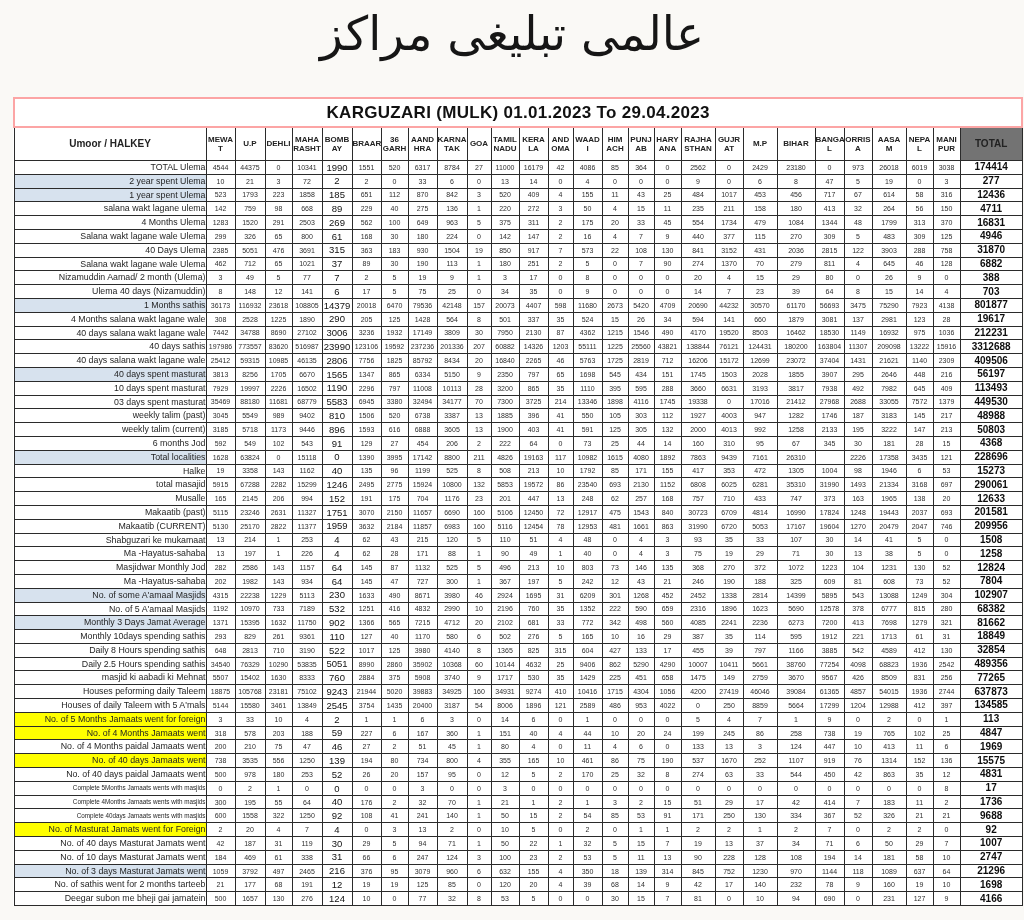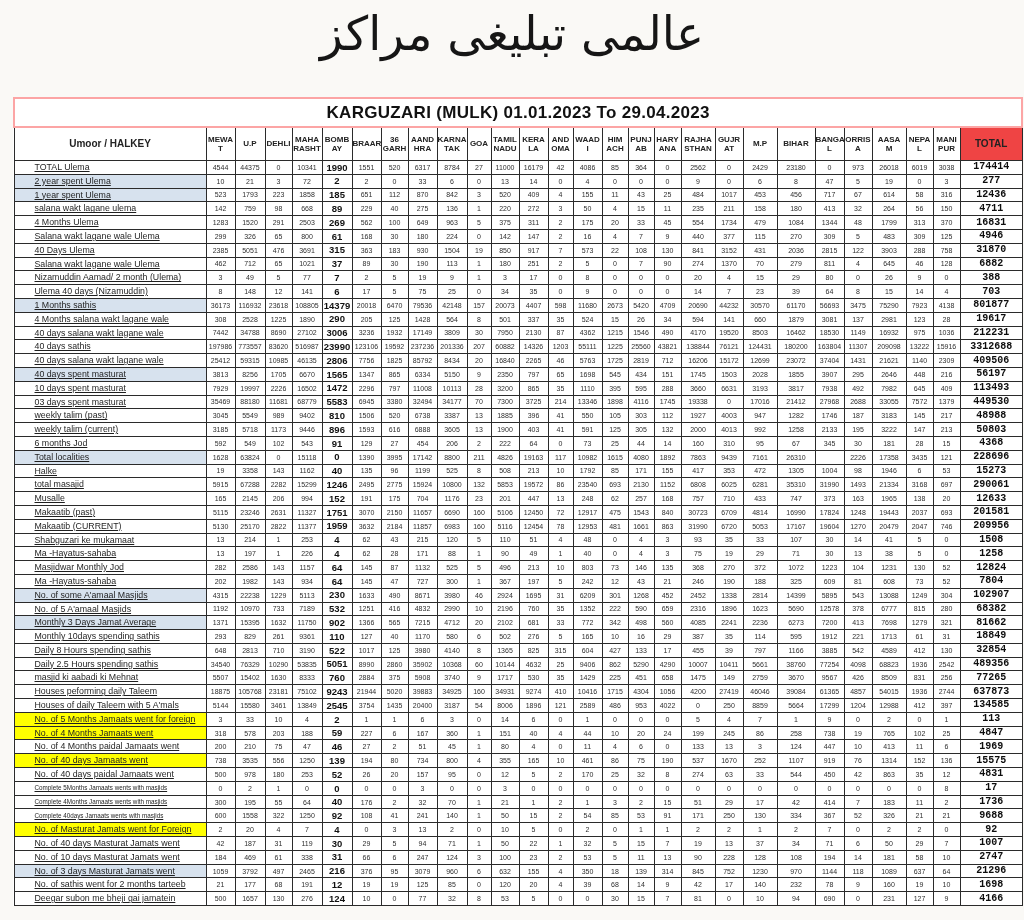--- a/index.html
+++ b/index.html
@@ -30,31 +30,30 @@
     font-size:17px;font-weight:bold;color:#111;
     border:2px solid #fca5a5;
     letter-spacing:.3px;
   }
   th.colhead{
     height:32px;font-size:8px;font-weight:600;color:#222;
     text-align:center;vertical-align:middle;
     white-space:pre-line;line-height:1.15;
   }
   th.rowhead{font-size:10px;font-weight:600;text-align:center;margin-top:20px;}
-  th.colhead.total-h{font-size:10px;font-weight:bold;background:#ef4444;}
+  th.colhead.total-h{font-size:10px;font-weight:bold;background:#737373;}
   td{height:12.8px;font-size:7px;color:#2e2e2e;text-align:center;line-height:1;}
   td.lbl{
-    text-align:left;padding-left:20px;font-size:8.8px;color:#1f1f1f;
-    text-decoration:underline;
+    text-align:right;padding-left:20px;font-size:8.8px;color:#1f1f1f;
   }
   td.lbl.small{font-size:6.3px;}
   td.hl-blue{background:var(--hl-blue);}
   td.hl-yellow{background:var(--hl-yellow);margin-left:16px;}
-  td.c-bombay{font-size:9.5px;font-weight:bold;color:#111;}
-  td.c-total{font-size:10px;font-weight:bold;color:#0d0d0d;font-family:Liberation Mono, monospace;}
+  td.c-bombay{font-size:9.5px;font-weight:normal;color:#111;}
+  td.c-total{font-size:10px;font-weight:bold;color:#0d0d0d;}
 </style>
 </head>
 <body style="--hl-blue: #d7e2ee; --hl-yellow: #ffff00;">
 
 <div class="urdu-title">عالمی تبلیغی مراکز</div>
 
 <div class="table-wrap">
   <table>
     <colgroup>
         <col style="width: 192px;">
@@ -621,21 +620,21 @@
           <td>448</td>
           <td>216</td>
           <td class="c-total">56197</td>
         </tr>
         <tr>
           <td class="lbl">10 days spent masturat</td>
           <td>7929</td>
           <td>19997</td>
           <td>2226</td>
           <td>16502</td>
-          <td class="c-bombay">1472</td>
+          <td class="c-bombay">1190</td>
           <td>2296</td>
           <td>797</td>
           <td>11008</td>
           <td>10113</td>
           <td>28</td>
           <td>3200</td>
           <td>865</td>
           <td>35</td>
           <td>1110</td>
           <td>395</td>

